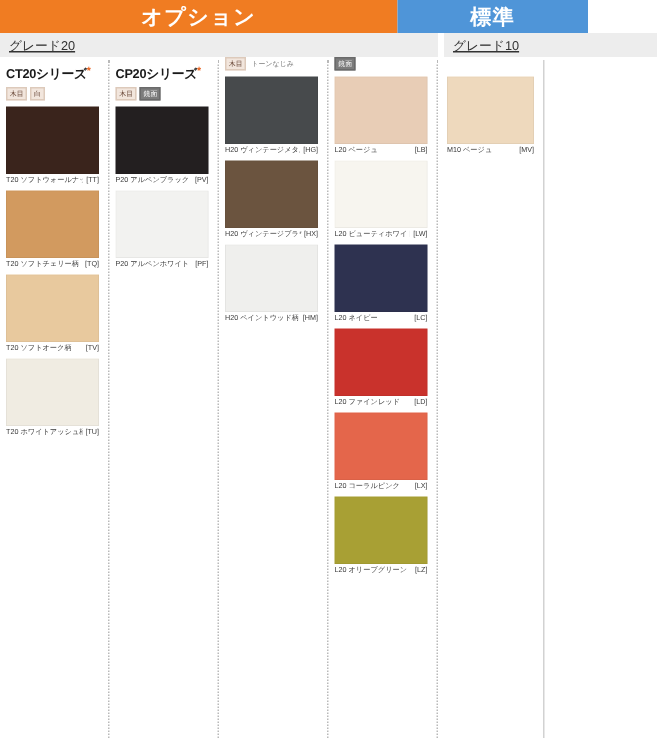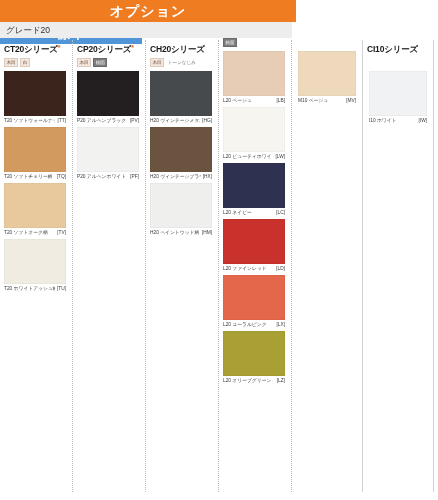--- a/index.html
+++ b/index.html
@@ -7,38 +7,39 @@
     width:438px;height:500px;
     background:#ffffff;
     font-family:"Liberation Sans","DejaVu Sans",sans-serif;
     overflow:hidden;
     position:relative;
     -webkit-font-smoothing:antialiased;
   }
   .sheet{position:relative;width:438px;height:500px;}
 
   
-  .banner-row{display:flex;height:22px;width:392px;flex-direction:column;}
+  .banner-row{display:flex;height:22px;width:392px;}
   .banner{
     height:22px;line-height:22px;
     color:#ffffff;font-weight:bold;font-size:14px;
     text-align:center;letter-spacing:1px;
     box-sizing:border-box;
   }
   .banner.option{width:296px;background:#f07c22;}
   .banner.standard{width:142px;background:#4f95d8;text-align:center;}
 
   
   .grade-row{display:flex;height:16px;width:438px;}
   .grade{
     height:16px;line-height:16px;
     font-size:8.5px;color:#333;
     background:#ededed;
     box-sizing:border-box;
     padding-left:6px;
+    text-decoration:underline;
   }
   .grade.g20{width:292px;margin-right:4px;}
   .grade.g10{width:142px;}
 
   
   .cols{display:flex;width:438px;height:462px;position:relative;}
   .col{
     position:relative;
     box-sizing:border-box;
     padding:0;
@@ -106,20 +107,21 @@
 
 <div class="sheet">
 
   <div class="banner-row">
     <div class="banner option">オプション</div>
     <div class="banner standard">標準</div>
   </div>
 
   <div class="grade-row">
     <div class="grade g20">グレード20</div>
+    <div class="grade g10">グレード10</div>
   </div>
 
   <div class="cols" id="cols">
       <div class="col opt first">
         <div class="col-head">CT20シリーズ<span class="star">*</span></div>
         <div class="badges">
           <span class="badge">木目</span>
           <span class="badge">白</span>
         </div>
         <div class="swatches">
@@ -170,21 +172,20 @@
           <div class="sw">
             <span class="chip" style="background: rgb(242, 242, 240);"></span>
             <div class="cap">
               <span class="nm">P20 アルペンホワイト</span>
               <span class="cd">[PF]</span>
             </div>
           </div>
         </div>
       </div>
       <div class="col opt">
-        <div class="col-head">CH20シリーズ</div>
         <div class="badges">
           <span class="badge">木目</span>
           <span class="badge plain">トーンなじみ</span>
         </div>
         <div class="swatches">
           <div class="sw">
             <span class="chip" style="background: rgb(71, 74, 76);"></span>
             <div class="cap">
               <span class="nm">H20 ヴィンテージメタル柄</span>
               <span class="cd">[HG]</span>
@@ -260,28 +261,15 @@
         <div class="swatches">
           <div class="sw">
             <span class="chip" style="background: rgb(238, 217, 189);"></span>
             <div class="cap">
               <span class="nm">M10 ベージュ</span>
               <span class="cd">[MV]</span>
             </div>
           </div>
         </div>
       </div>
-      <div class="col std last">
-        <div class="col-head">CI10シリーズ</div>
-        <div class="badges"></div>
-        <div class="swatches">
-          <div class="sw">
-            <span class="chip" style="background: rgb(241, 242, 244);"></span>
-            <div class="cap">
-              <span class="nm">I10 ホワイト</span>
-              <span class="cd">[IW]</span>
-            </div>
-          </div>
-        </div>
-      </div>
     </div>
 
 </div>
 
 </body></html>

